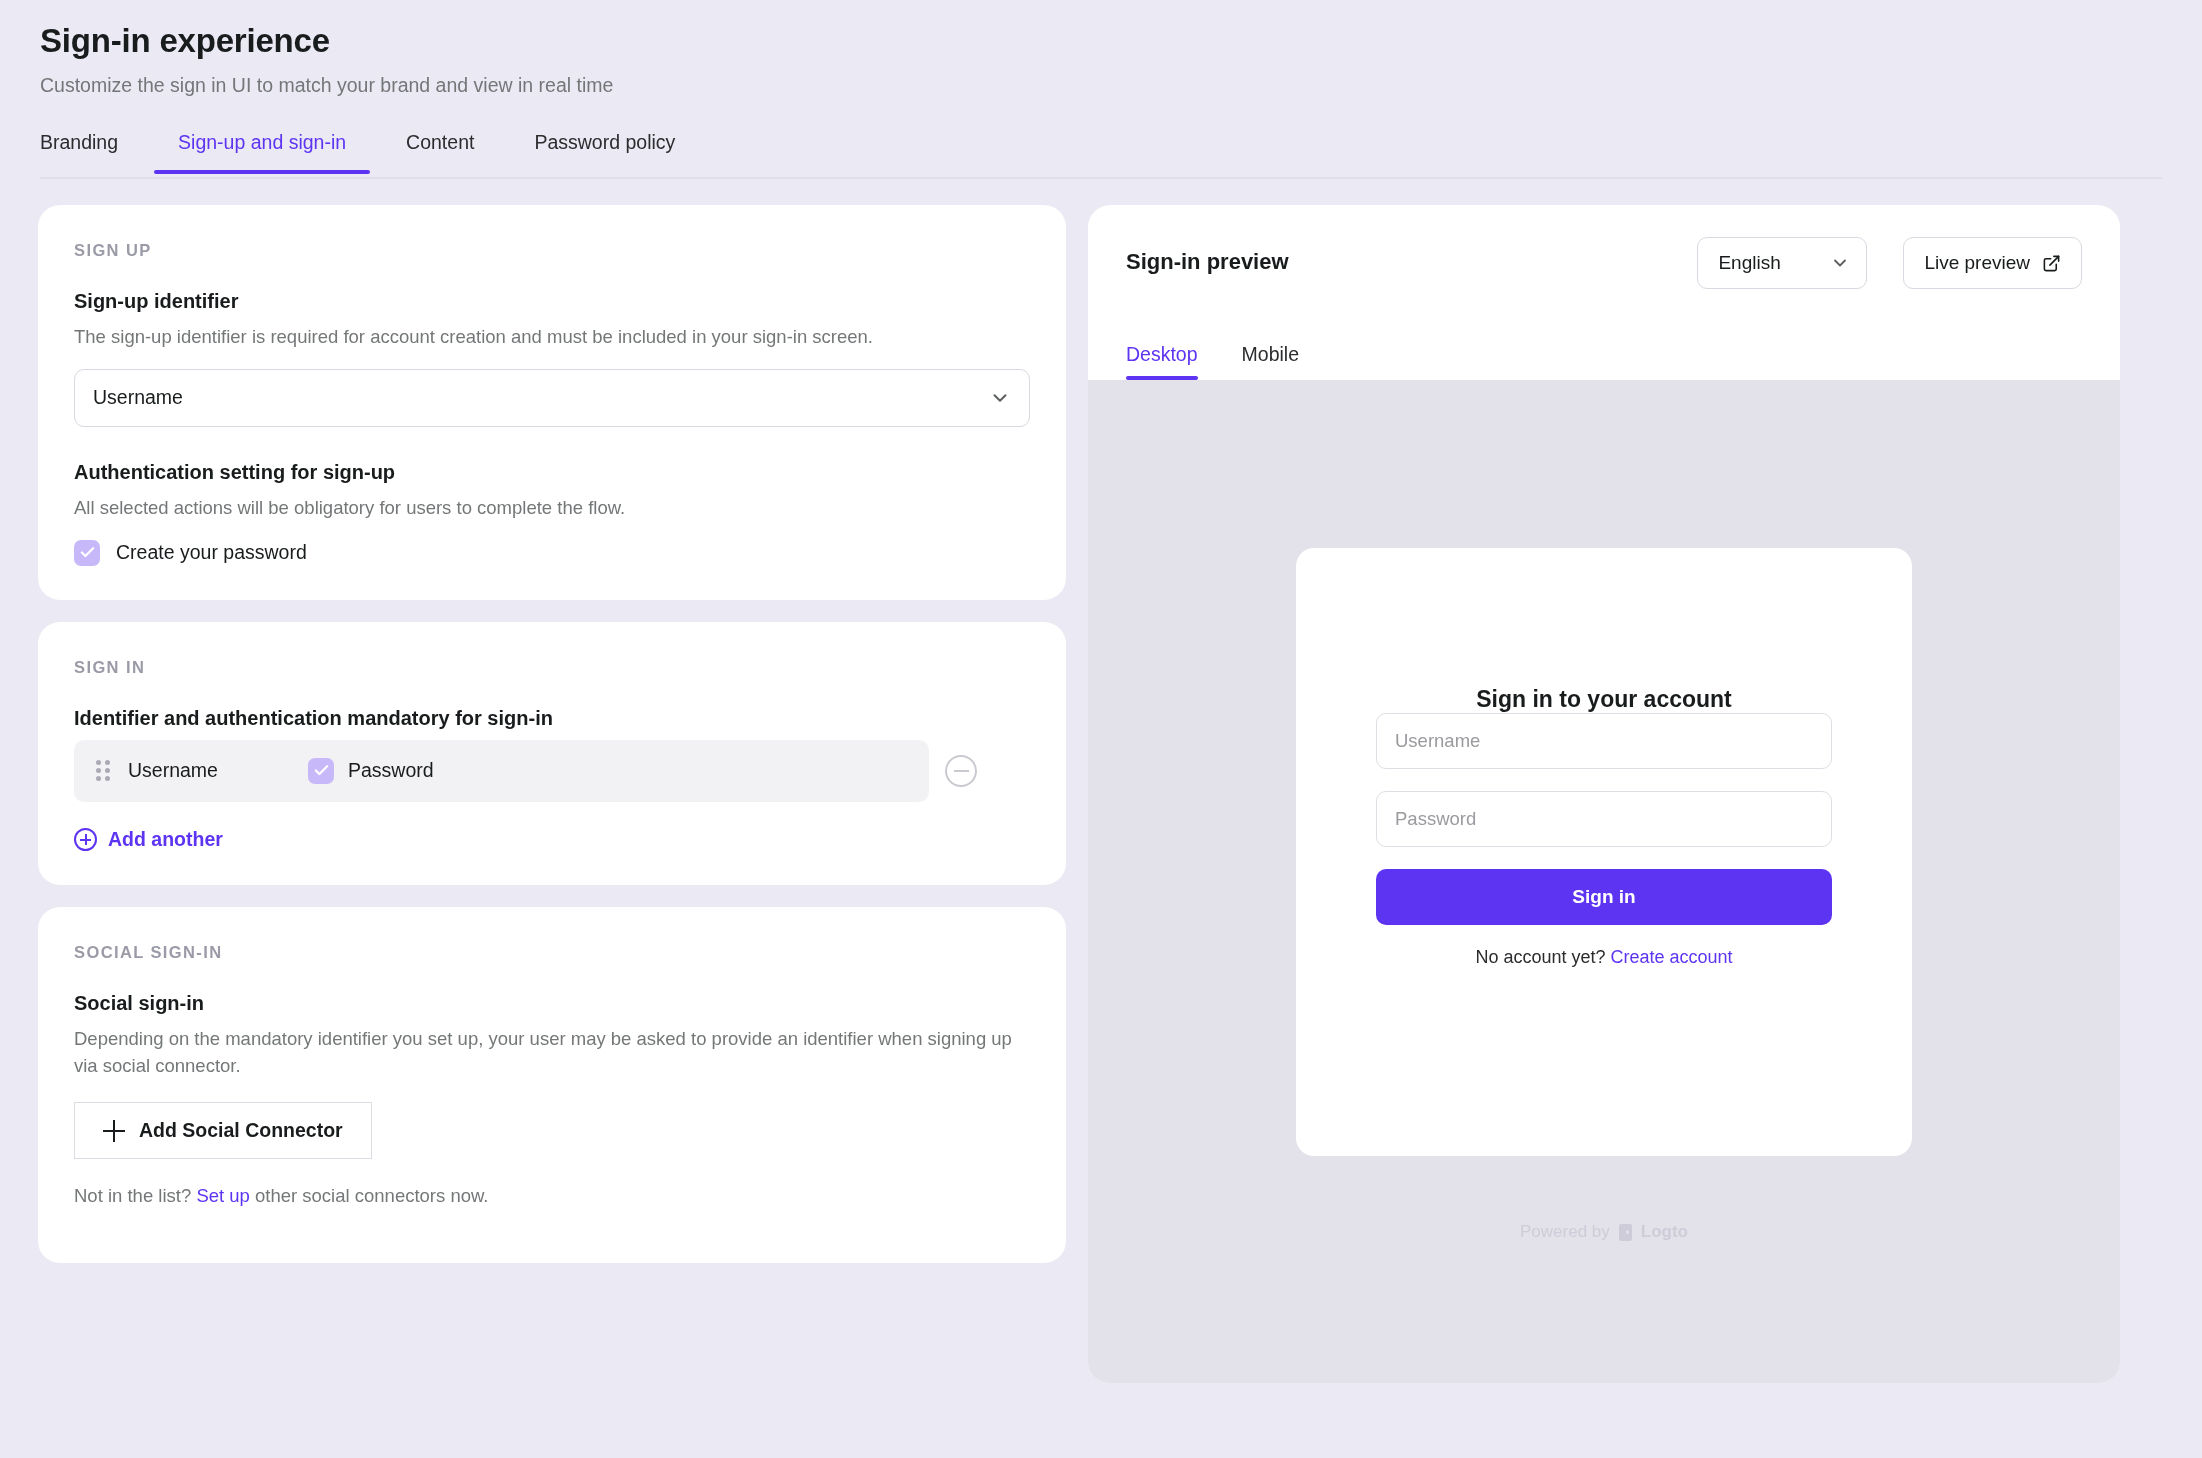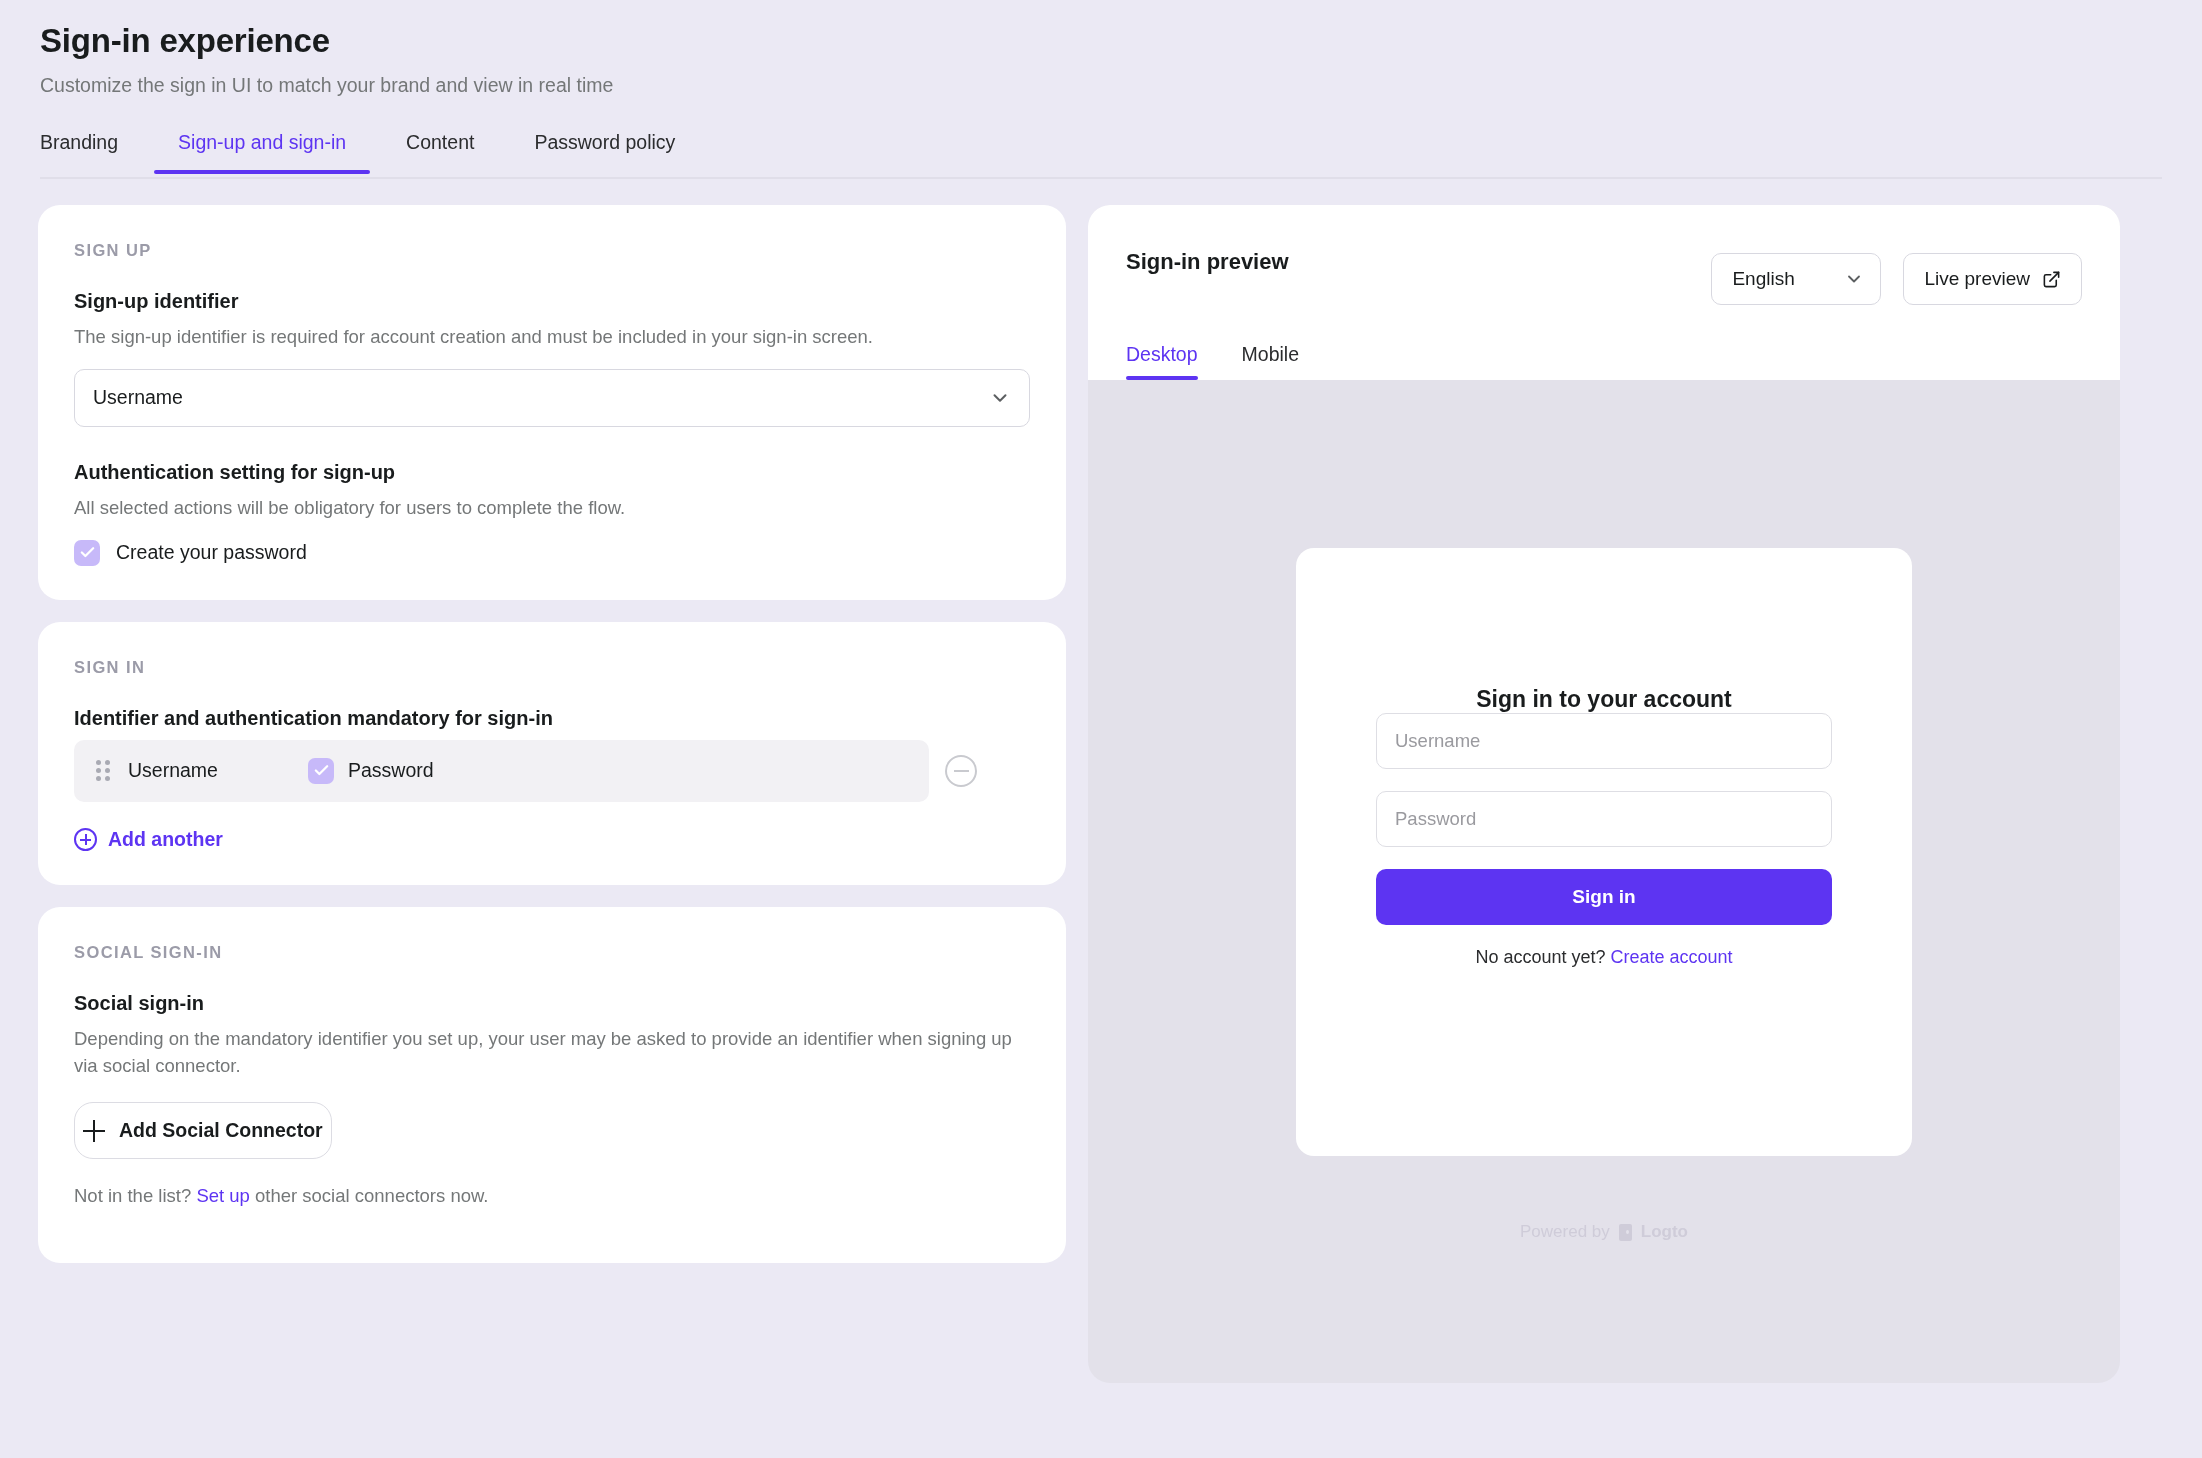--- a/index.html
+++ b/index.html
@@ -106,21 +106,21 @@
     position: relative; flex: none;
   }
   .add-link .pcirc::before, .add-link .pcirc::after {
     content: ""; position: absolute; background: #5d34f2;
   }
   .add-link .pcirc::before { left: 4px; right: 4px; top: 9px; height: 2px; }
   .add-link .pcirc::after { top: 4px; bottom: 4px; left: 9px; width: 2px; }
 
   .btn-outline {
     display: inline-flex; align-items: center; gap: 14px; height: 57px;
-    padding: 0 8px; border: 1.5px solid #dcdce3; border-radius: 19px;
+    padding: 0 28px; border: 1.5px solid #dcdce3; border-radius: 0;
     background: #fff; font-size: 19.5px; font-weight: 700; color: #191c1d;
     cursor: pointer; margin-top: 4px;
   }
   .btn-outline .plus {
     position: relative; width: 22px; height: 22px; flex: none;
   }
   .btn-outline .plus::before, .btn-outline .plus::after {
     content: ""; position: absolute; background: #191c1d;
   }
   .btn-outline .plus::before { left: 0; right: 0; top: 10px; height: 2px; }
@@ -133,21 +133,21 @@
   .preview {
     position: absolute; left: 1088px; top: 205px; width: 1032px; height: 1178px;
     border-radius: 22px; overflow: hidden; background: #e3e1ea;
   }
   .pv-head { background: #fff; height: 175px; position: relative; }
   .pv-title {
     position: absolute; left: 38px; top: 44px; font-size: 22px;
     font-weight: 700; color: #191c1d;
   }
   .pv-actions {
-    position: absolute; right: 38px; top: 48px; display: flex; gap: 22px;
+    position: absolute; right: 38px; top: 32px; display: flex; gap: 36px;
   }
   .pv-sel {
     height: 52px; min-width: 170px; border: 1.5px solid #d8d8e0; border-radius: 10px;
     background: #fff; display: flex; align-items: center; justify-content: space-between;
     padding: 0 16px 0 20px; font-size: 19px; color: #191c1d; cursor: pointer; gap: 26px;
   }
   .pv-sel svg { width: 20px; height: 20px; color: #5c5f61; flex: none; }
   .pv-live {
     height: 52px; border: 1.5px solid #d8d8e0; border-radius: 10px; background: #fff;
     display: flex; align-items: center; gap: 12px; padding: 16px 20px;

